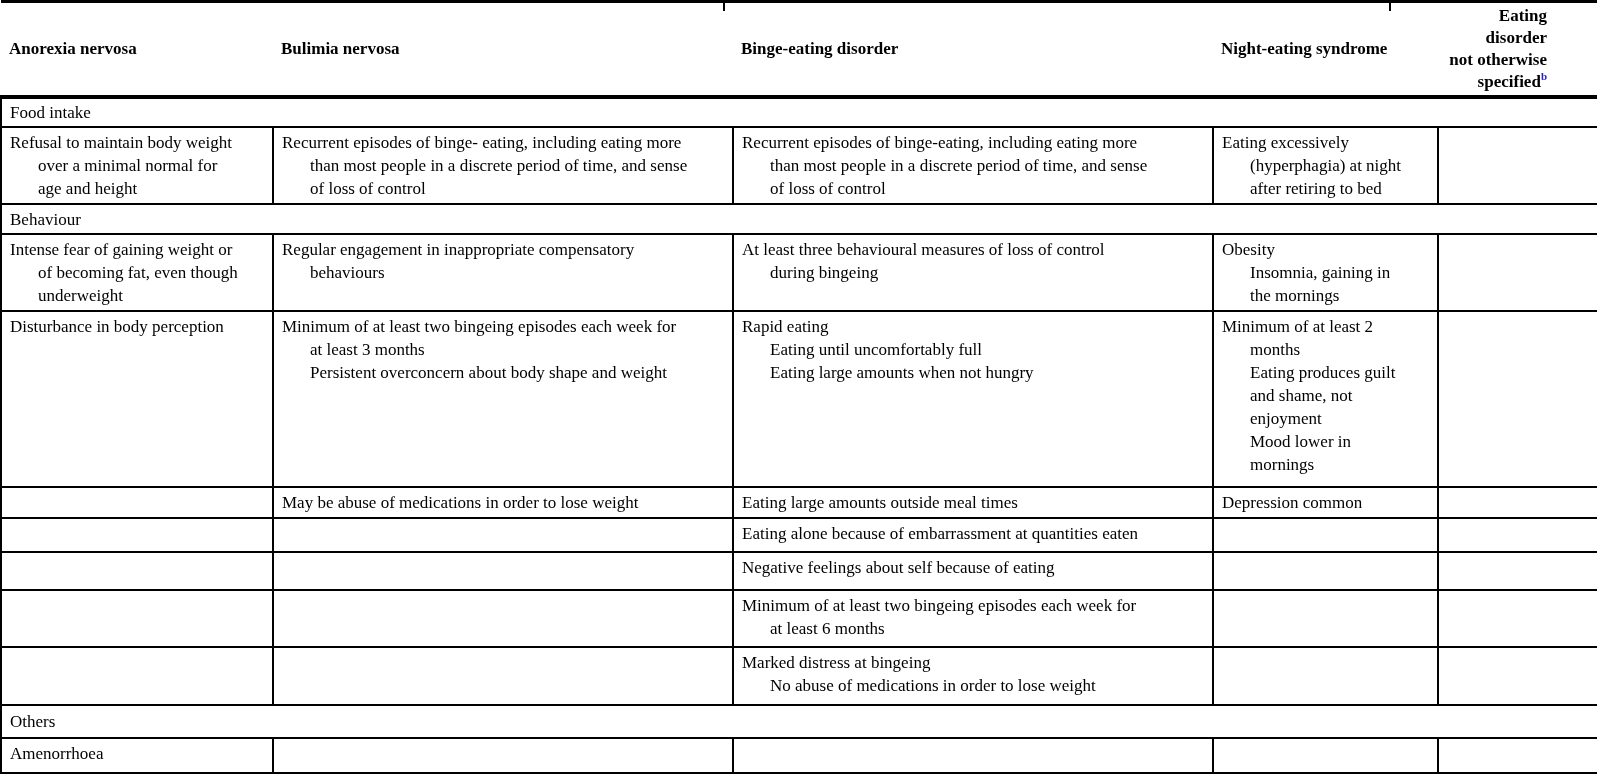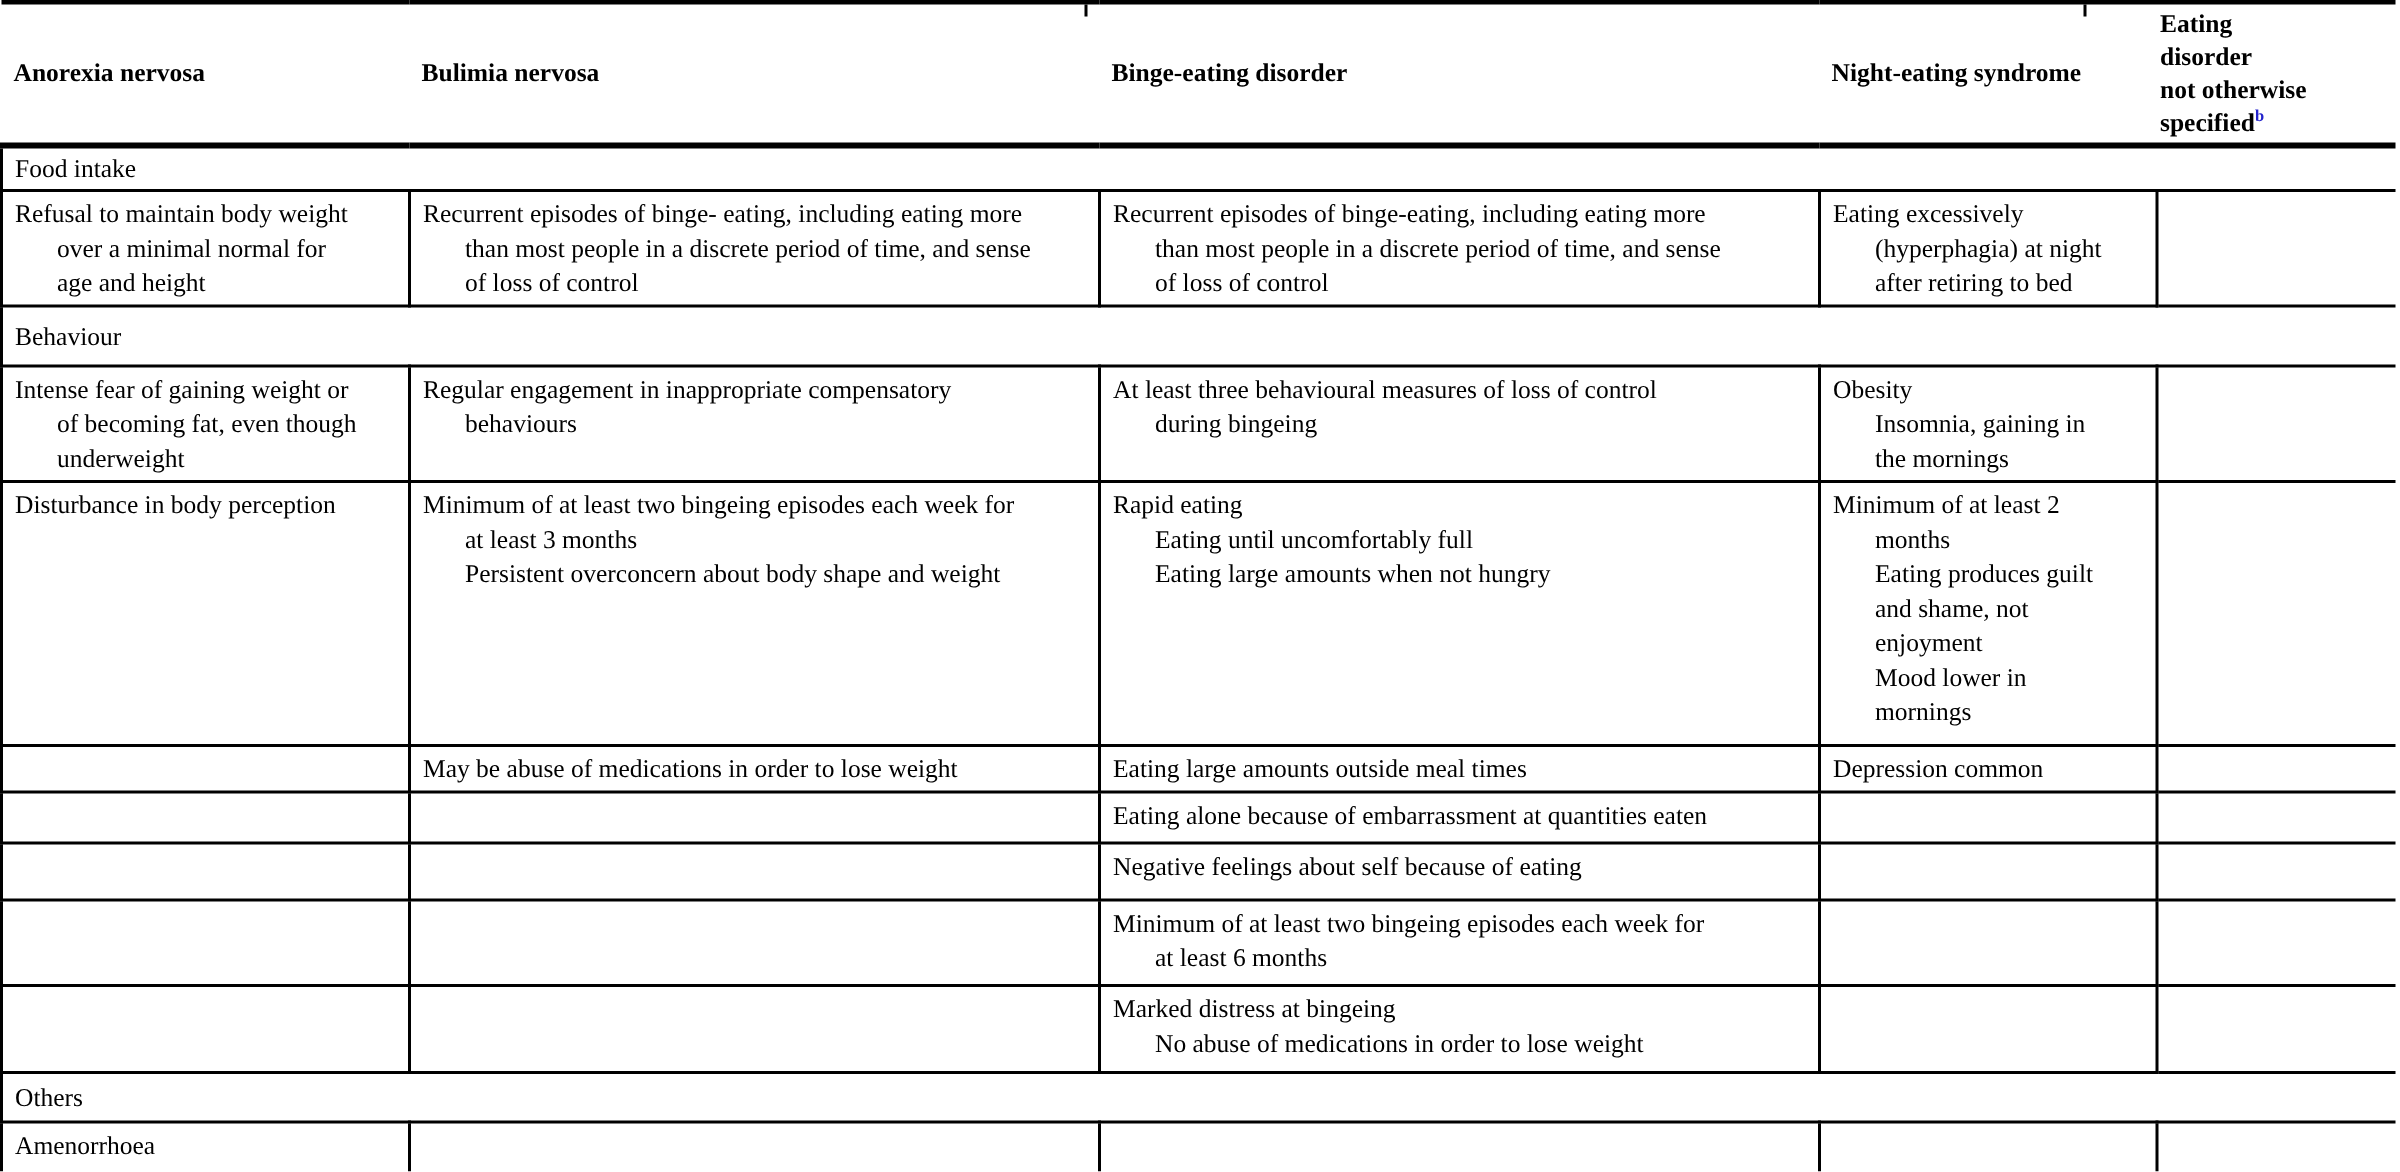--- a/index.html
+++ b/index.html
@@ -20,21 +20,21 @@
   }
   col.c1 { width: 272px; }
   col.c2 { width: 460px; }
   col.c3 { width: 480px; }
   col.c4 { width: 225px; }
   col.c5 { width: 159px; }
 
   tr.hrow  { height: 83px; }
   tr.srow  { height: 30px; padding-left: 12px; }
   tr.rw1   { height: 72px; }
-  tr.srow2 { height: 40px; padding-left: 16px; }
+  tr.srow2 { height: 30px; padding-left: 16px; }
   tr.rw2   { height: 71px; }
   tr.rw3   { height: 176px; }
   tr.rw4   { height: 22px; }
   tr.rw5   { height: 34px; }
   tr.rw6   { height: 38px; }
   tr.rw7   { height: 57px; }
   tr.rw8   { height: 58px; }
   tr.srow3 { height: 33px; }
   tr.rw9   { height: 35px; }
 
@@ -44,21 +44,21 @@
     border-bottom: 4px solid #000;
     font-weight: bold;
     font-size: 17px;
     line-height: 22px;
     text-align: left;
     vertical-align: middle;
     padding: 2px 4px 2px 8px;
     white-space: pre-line;
   }
   th.hc5 {
-    text-align: left;
+    text-align: right;
     padding-right: 50px;
     padding-left: 2px;
   }
   th sup {
     font-size: 11px;
     font-weight: bold;
     line-height: 0;
   }
   td {
     border: 2px solid #000;

